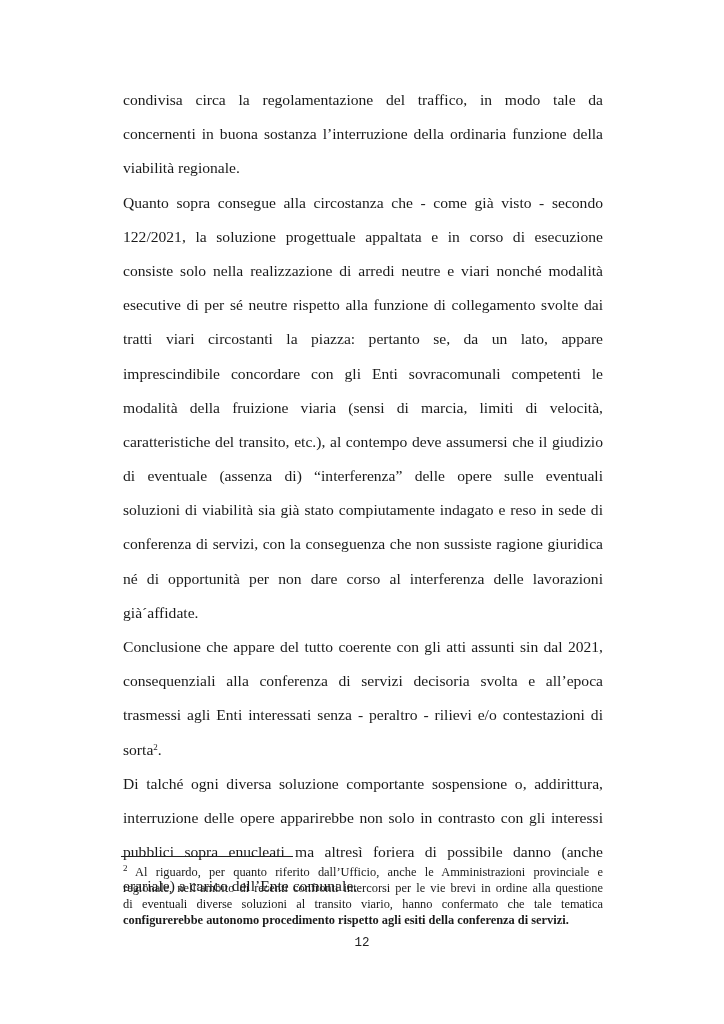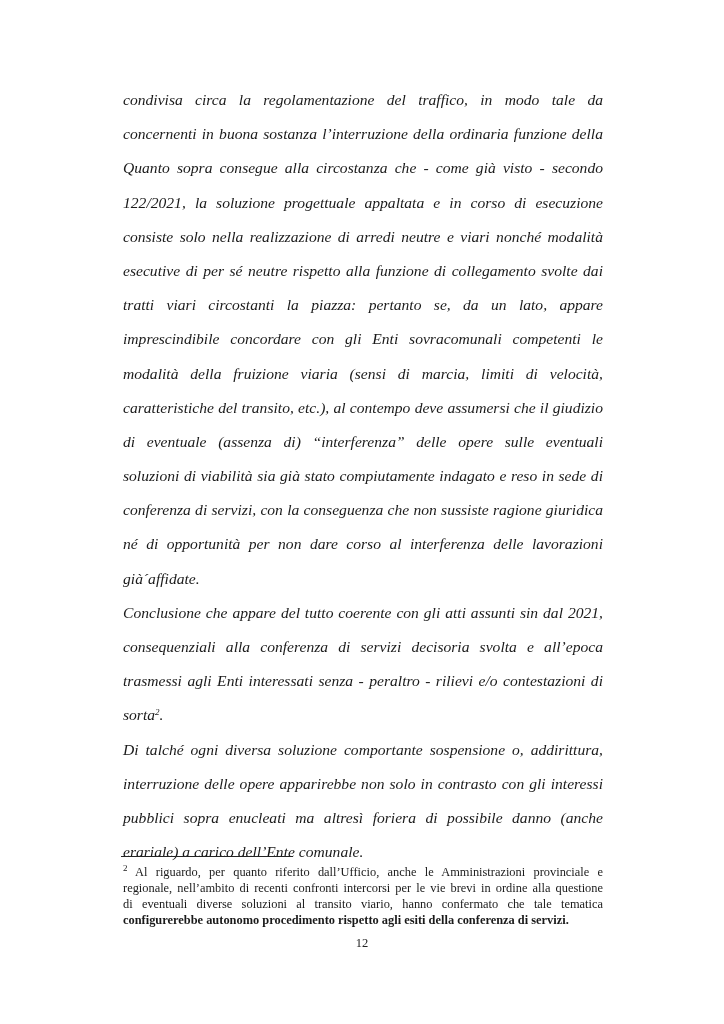--- a/index.html
+++ b/index.html
@@ -20,21 +20,20 @@
       left: 0; top: 0;
       width: 724px;
       height: 1024px;
       background: #ffffff;
     }
     .body-text {
       position: absolute;
       left: 123px;
       top: 83px;
       width: 480px;
-      font-style: italic;
     }
     .line {
       display: block;
       height: 34.2px;
       line-height: 34.2px;
       font-size: 15.6px;
       white-space: nowrap;
       text-align: justify;
       text-align-last: justify;
     }
@@ -72,33 +71,34 @@
       font-size: 9px;
       line-height: 0;
       vertical-align: 5px;
     }
     .page-number {
       position: absolute;
       left: 0;
       width: 724px;
       top: 936px;
       text-align: center;
-      font-family: Liberation Serif, serif;
+      font-family: Liberation Mono, monospace;
       font-size: 12.5px;
       color: #222;
     }
   </style>
 </head>
 <body>
 
 <div class="page">
 
   <div class="body-text">
     <span class="line">condivisa circa la regolamentazione del traffico, in modo tale da</span>
     <span class="line">concernenti in buona sostanza l’interruzione della ordinaria funzione della</span>
+    <span class="line last">viabilità regionale.</span>
     <span class="line">Quanto sopra consegue alla circostanza che - come già visto  - secondo</span>
     <span class="line">122/2021, la soluzione progettuale appaltata e in corso di esecuzione</span>
     <span class="line">consiste solo nella realizzazione di arredi neutre e viari nonché modalità</span>
     <span class="line">esecutive di per sé neutre rispetto alla funzione di collegamento svolte dai</span>
     <span class="line">tratti viari circostanti la piazza: pertanto se, da un lato, appare</span>
     <span class="line">imprescindibile concordare con gli Enti sovracomunali competenti le</span>
     <span class="line">modalità della fruizione viaria (sensi di marcia, limiti di velocità,</span>
     <span class="line">caratteristiche del transito, etc.), al contempo deve assumersi che il giudizio</span>
     <span class="line">di eventuale (assenza di) “interferenza” delle opere sulle eventuali</span>
     <span class="line">soluzioni di viabilità sia già stato compiutamente indagato e reso in sede di</span>

